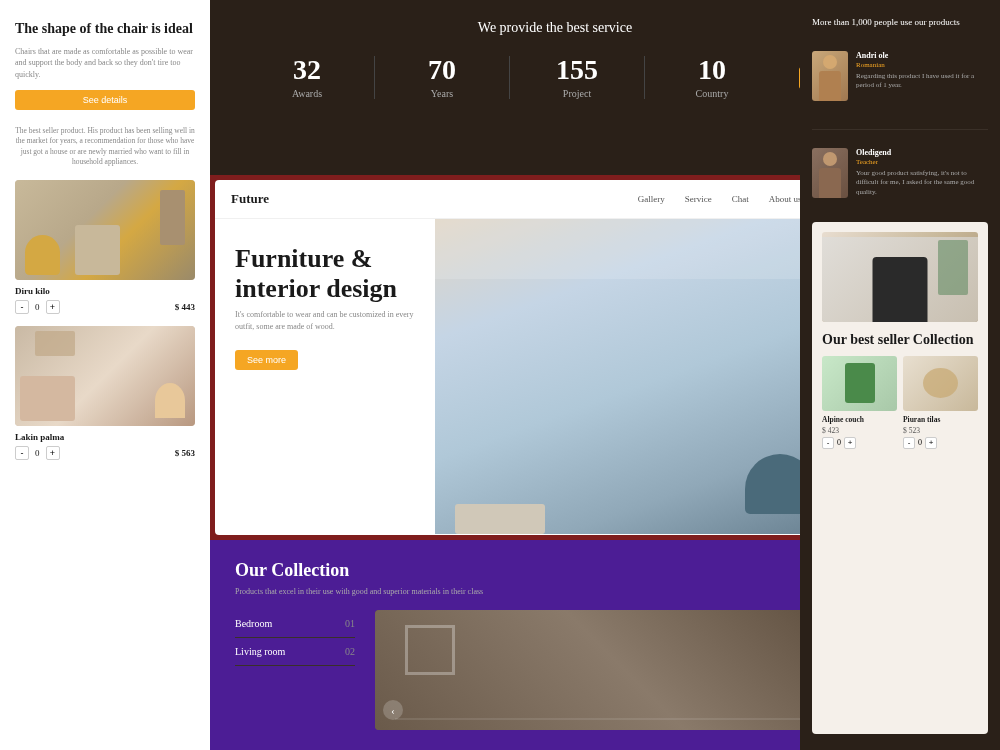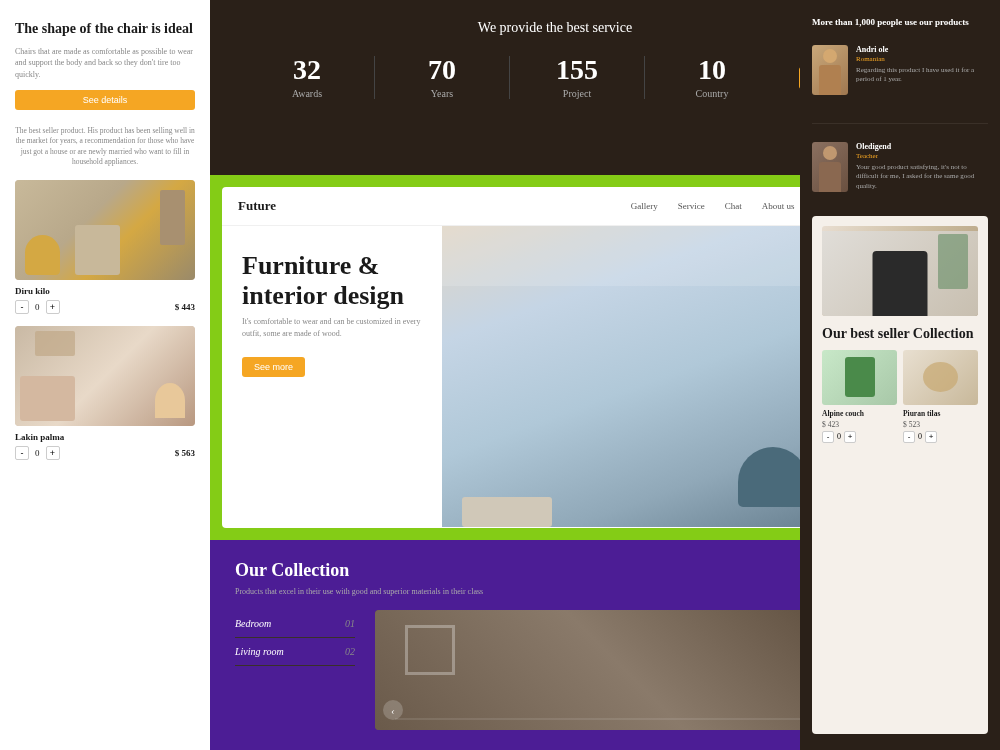--- a/index.html
+++ b/index.html
@@ -180,22 +180,22 @@
       padding: 6px 16px;
       font-size: 9px;
       cursor: pointer;
       white-space: nowrap;
       align-self: center;
       margin-left: 20px;
     }
 
     
     .furniture-section {
-      background: #84cc16;
-      padding: 12px;
+      background: #7f1d1d;
+      padding: 5px;
       flex: 1;
     }
     .furniture-inner {
       background: #fff;
       width: 100%;
       height: 100%;
       border-radius: 4px;
       overflow: hidden;
     }
     .furniture-nav {
@@ -289,21 +289,20 @@
       margin-bottom: 6px;
     }
     .collection-desc {
       font-size: 8px;
       color: #aaa;
       margin-bottom: 14px;
     }
     .collection-content {
       display: flex;
       gap: 20px;
-      font-style: italic;
     }
     .collection-menu {
       width: 120px;
       flex-shrink: 0;
     }
     .collection-menu-item {
       padding: 8px 0;
       border-bottom: 1px solid #3a3028;
       color: #fff;
       font-size: 10px;
@@ -353,22 +352,21 @@
       background: #2a2018;
       padding: 16px 12px;
       display: flex;
       flex-direction: column;
       gap: 14px;
     }
     .right-section-title {
       font-size: 9px;
       color: #fff;
       line-height: 1.4;
-      margin-bottom: 2px;
-      font-weight: bold;
+      margin-bottom: 8px;
     }
     .testimonial-item {
       display: flex;
       gap: 8px;
       margin-bottom: 10px;
       align-items: flex-start;
     }
     .testimonial-avatar {
       width: 36px;
       height: 50px;

